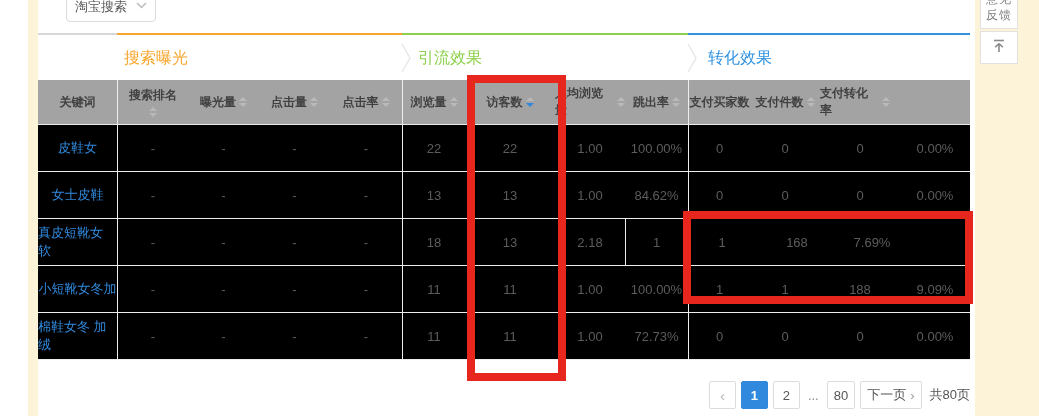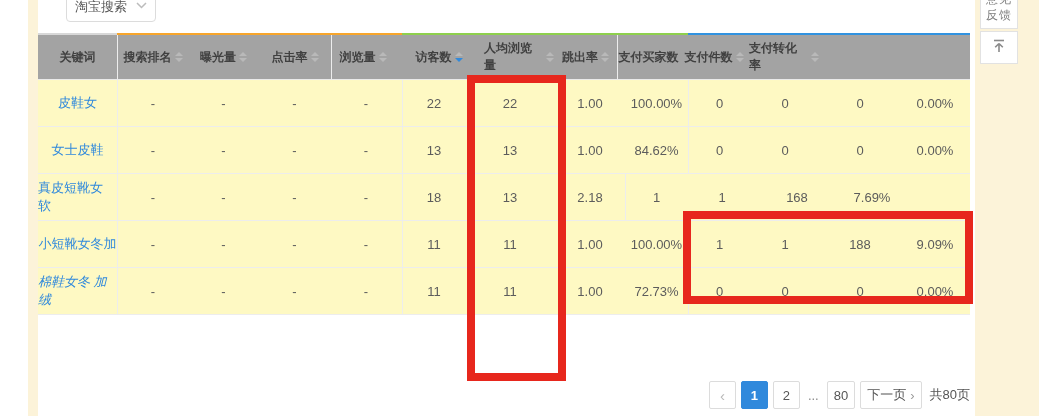--- a/index.html
+++ b/index.html
@@ -19,21 +19,21 @@
   .panel{position:absolute;left:38px;top:33px;width:932px;}
   .color-bar{display:flex;height:2px;}
   .color-bar .seg{height:2px;}
   .group-row{position:relative;height:45px;background:#fff;}
   .group-label{position:absolute;top:13px;font-size:16px;}
   .chev{position:absolute;top:7px;}
   .thead{display:flex;height:44px;border-bottom:1px solid #eaeaea;background:#a3a3a3;}
   .th{box-sizing:border-box;display:flex;align-items:center;justify-content:center;gap:3px;
       font-size:12px;font-weight:bold;color:#404040;height:100%;}
   .gb{border-left:1px solid #ededed;}
-  .tr{display:flex;height:46px;border-bottom:1px solid #ededed;background:#fef9c3;}
+  .tr{display:flex;height:46px;border-bottom:1px solid #ededed;background:#000000;}
   .td{box-sizing:border-box;font-size:13px;color:#5c5c5c;height:100%;
       display:flex;align-items:center;justify-content:center;}
   .td.kw{cursor:pointer;}
   .sort{display:flex;flex-direction:column;gap:2px;cursor:pointer;}
   .sort i{display:block;width:0;height:0;border-left:4px solid transparent;border-right:4px solid transparent;}
   .pagination{position:absolute;top:348px;right:0;display:flex;align-items:center;gap:5px;
               font-size:13px;color:#555;}
   .pg{min-width:27px;height:28px;border:1px solid #dcdcdc;box-sizing:border-box;border-radius:2px;
       display:flex;align-items:center;justify-content:center;background:#fff;padding:0 6px;cursor:pointer;}
   .pg.prev{color:#b9b9b9;font-size:15px;}
@@ -74,34 +74,56 @@
 </div>
 
 <div class="panel">
   <div class="color-bar" id="color-bar">
       <div class="seg" style="width: 79px; background: rgb(216, 216, 216);"></div>
       <div class="seg" style="width: 285px; background: rgb(247, 165, 43);"></div>
       <div class="seg" style="width: 286px; background: rgb(142, 208, 77);"></div>
       <div class="seg" style="width: 282px; background: rgb(48, 146, 224);"></div>
     </div>
 
+  <div class="group-row">
+    <div class="group-label" id="g0" style="left: 86px; color: rgb(247, 165, 43);">搜索曝光</div>
+    <div class="group-label" id="g1" style="left: 380px; color: rgb(142, 208, 77);">引流效果</div>
+    <div class="group-label" id="g2" style="left: 670px; color: rgb(48, 146, 224);">转化效果</div>
+    <span class="chev" style="left:362px">
+      <svg width="12" height="32" viewBox="0 0 12 32">
+          <path d="M2 2 L10 16 L2 30" stroke="#e6e6e6" stroke-width="1.4" fill="none"></path>
+        </svg>
+    </span>
+    <span class="chev" style="left:648px">
+      <svg width="12" height="32" viewBox="0 0 12 32">
+          <path d="M2 2 L10 16 L2 30" stroke="#e6e6e6" stroke-width="1.4" fill="none"></path>
+        </svg>
+    </span>
+  </div>
 
   <div class="thead" id="thead">
       <div class="th" style="width: 79px;">
         <span>关键词</span>
       </div>
-      <div class="th gb" style="width: 71px;">
+      <div class="th gb" style="width: 71px; flex-direction: column;">
         <span>搜索排名</span>
         <span class="sort">
           <i style="border-bottom: 4px solid rgb(185, 185, 185);"></i>
           <i style="border-top: 4px solid rgb(185, 185, 185);"></i>
         </span>
       </div>
       <div class="th" style="width: 71px;">
         <span>曝光量</span>
+        <span class="sort">
+          <i style="border-bottom: 4px solid rgb(185, 185, 185);"></i>
+          <i style="border-top: 4px solid rgb(185, 185, 185);"></i>
+        </span>
+      </div>
+      <div class="th" style="width: 71px;">
+        <span>点击量</span>
         <span class="sort">
           <i style="border-bottom: 4px solid rgb(185, 185, 185);"></i>
           <i style="border-top: 4px solid rgb(185, 185, 185);"></i>
         </span>
       </div>
       <div class="th" style="width: 72px;">
         <span>点击率</span>
         <span class="sort">
           <i style="border-bottom: 4px solid rgb(185, 185, 185);"></i>
           <i style="border-top: 4px solid rgb(185, 185, 185);"></i>
@@ -207,21 +229,21 @@
         <div class="td gb" style="width: 63px;">11</div>
         <div class="td" style="width: 90px;">11</div>
         <div class="td" style="width: 70px;">1.00</div>
         <div class="td" style="width: 63px;">100.00%</div>
         <div class="td gb" style="width: 62px;">1</div>
         <div class="td" style="width: 70px;">1</div>
         <div class="td" style="width: 80px;">188</div>
         <div class="td" style="width: 70px;">9.09%</div>
       </div>
       <div class="tr">
-        <div class="td kw" style="width: 79px; color: rgb(48, 137, 220); font-style: italic;">棉鞋女冬 加绒</div>
+        <div class="td kw" style="width: 79px; color: rgb(48, 137, 220);">棉鞋女冬 加绒</div>
         <div class="td gb" style="width: 71px;">-</div>
         <div class="td" style="width: 71px;">-</div>
         <div class="td" style="width: 71px;">-</div>
         <div class="td" style="width: 72px;">-</div>
         <div class="td gb" style="width: 63px;">11</div>
         <div class="td" style="width: 90px;">11</div>
         <div class="td" style="width: 70px;">1.00</div>
         <div class="td" style="width: 63px;">72.73%</div>
         <div class="td gb" style="width: 62px;">0</div>
         <div class="td" style="width: 70px;">0</div>

